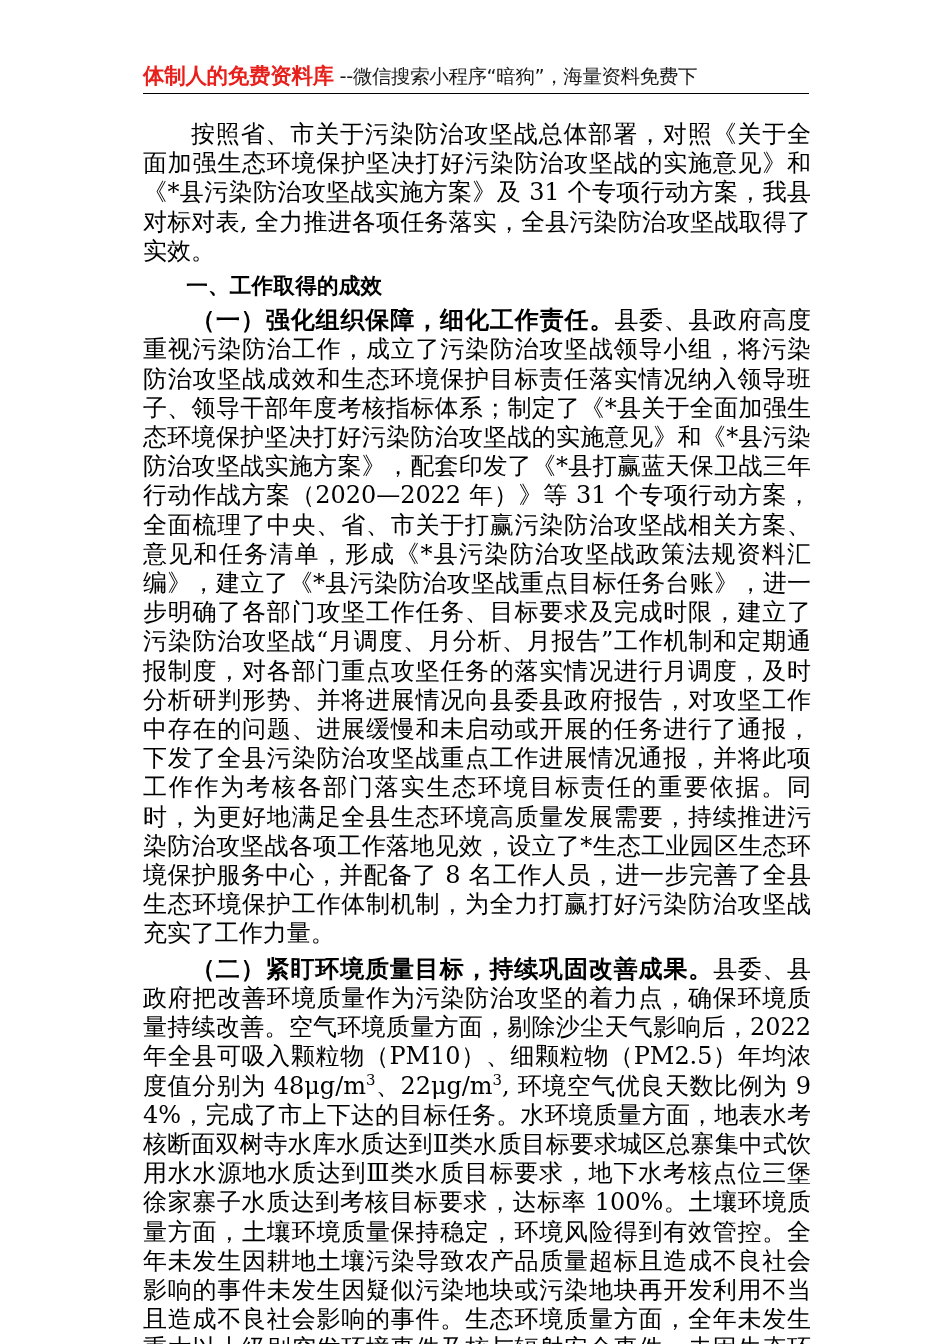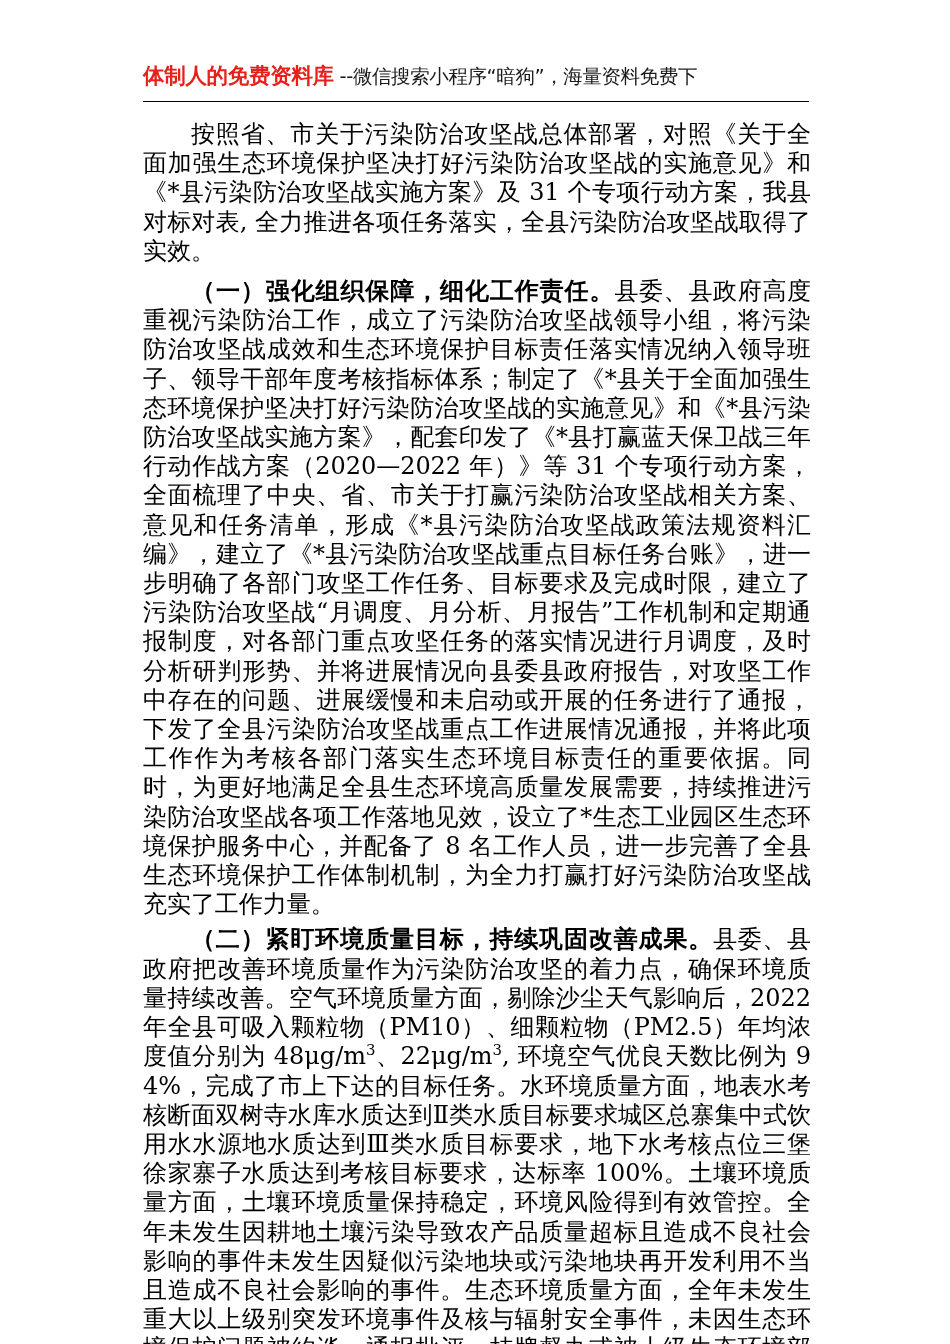--- a/index.html
+++ b/index.html
@@ -26,21 +26,21 @@
     background: #ffffff;
   }
 
   
   .promo-header {
     position: absolute;
     left: 143px;
     top: 64px;
     width: 666px;
     border-bottom: 1.6px solid #000000;
-    padding-bottom: 13px;
+    padding-bottom: 5px;
     white-space: nowrap;
     line-height: 1.12;
   }
   .promo-brand {
     color: #e8201c;
     font-weight: bold;
     font-size: 21.5px;
     font-family: "DejaVu Sans", "Liberation Sans", sans-serif;
     letter-spacing: -0.3px;
   }
@@ -93,20 +93,21 @@
   <div class="promo-header">
     <span class="promo-brand">体制人的免费资料库</span><span class="promo-tail"> --微信搜索小程序“暗狗”，海量资料免费下</span>
   </div>
 
   <div class="body-block">
 
     <p class="para">按照省、市关于污染防治攻坚战总体部署，对照《关于全面加强生态环境保护坚决打好污染防治攻坚战的实施意见》和《*县污染防治攻坚战实施方案》及 31 个专项行动方案，我县对标对表, 全力推进各项任务落实，全县污染防治攻坚战取得了实效。</p>
 
     <div class="spacer-sm"></div>
 
+    <p class="heading">一、工作取得的成效</p>
 
     <div class="spacer-sm"></div>
 
     <p class="para"><span class="lead">（一）强化组织保障，细化工作责任。</span><span>县委、县政府高度重视污染防治工作，成立了污染防治攻坚战领导小组，将污染防治攻坚战成效和生态环境保护目标责任落实情况纳入领导班子、领导干部年度考核指标体系；制定了《*县关于全面加强生态环境保护坚决打好污染防治攻坚战的实施意见》和《*县污染防治攻坚战实施方案》，配套印发了《*县打赢蓝天保卫战三年行动作战方案（2020—2022 年）》等 31 个专项行动方案，全面梳理了中央、省、市关于打赢污染防治攻坚战相关方案、意见和任务清单，形成《*县污染防治攻坚战政策法规资料汇编》，建立了《*县污染防治攻坚战重点目标任务台账》，进一步明确了各部门攻坚工作任务、目标要求及完成时限，建立了污染防治攻坚战“月调度、月分析、月报告”工作机制和定期通报制度，对各部门重点攻坚任务的落实情况进行月调度，及时分析研判形势、并将进展情况向县委县政府报告，对攻坚工作中存在的问题、进展缓慢和未启动或开展的任务进行了通报，下发了全县污染防治攻坚战重点工作进展情况通报，并将此项工作作为考核各部门落实生态环境目标责任的重要依据。同时，为更好地满足全县生态环境高质量发展需要，持续推进污染防治攻坚战各项工作落地见效，设立了*生态工业园区生态环境保护服务中心，并配备了 8 名工作人员，进一步完善了全县生态环境保护工作体制机制，为全力打赢打好污染防治攻坚战充实了工作力量。</span></p>
 
     <div class="spacer-sm"></div>
 
     <p class="para"><span class="lead">（二）紧盯环境质量目标，持续巩固改善成果。</span><span>县委、县政府把改善环境质量作为污染防治攻坚的着力点，确保环境质量持续改善。空气环境质量方面，剔除沙尘天气影响后，2022 年全县可吸入颗粒物（PM10）、细颗粒物（PM2.5）年均浓度值分别为 48μg/m</span><sup class="unit">3</sup><span>、22μg/m</span><sup class="unit">3</sup><span>, 环境空气优良天数比例为 94%，完成了市上下达的目标任务。水环境质量方面，地表水考核断面双树寺水库水质达到Ⅱ类水质目标要求城区总寨集中式饮用水水源地水质达到Ⅲ类水质目标要求，地下水考核点位三堡徐家寨子水质达到考核目标要求，达标率 100%。土壤环境质量方面，土壤环境质量保持稳定，环境风险得到有效管控。全年未发生因耕地土壤污染导致农产品质量超标且造成不良社会影响的事件未发生因疑似污染地块或污染地块再开发利用不当且造成不良社会影响的事件。生态环境质量方面，全年未发生重大以上级别突发环境事件及核与辐射安全事件，未因生态环境保护问题被约谈、通报批评、挂牌督办或被上级生态环境部门实施建设项目环境影响评价区域限批主要污染物削减方面，2022 年全县二氧化硫、氮氧化物、化学需氧量和氨氮 4 项主要污染物总量减排指标均达到市政府下达的减排指标要求。</span></p>
 
   </div>

